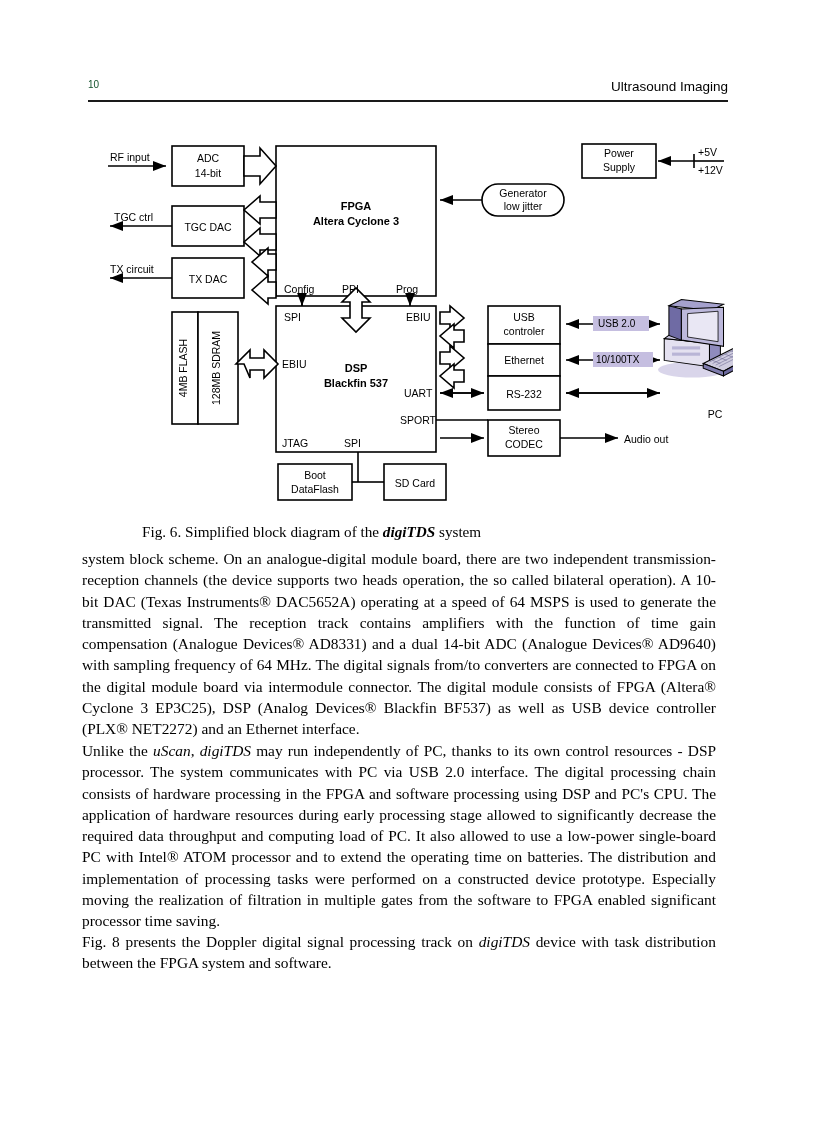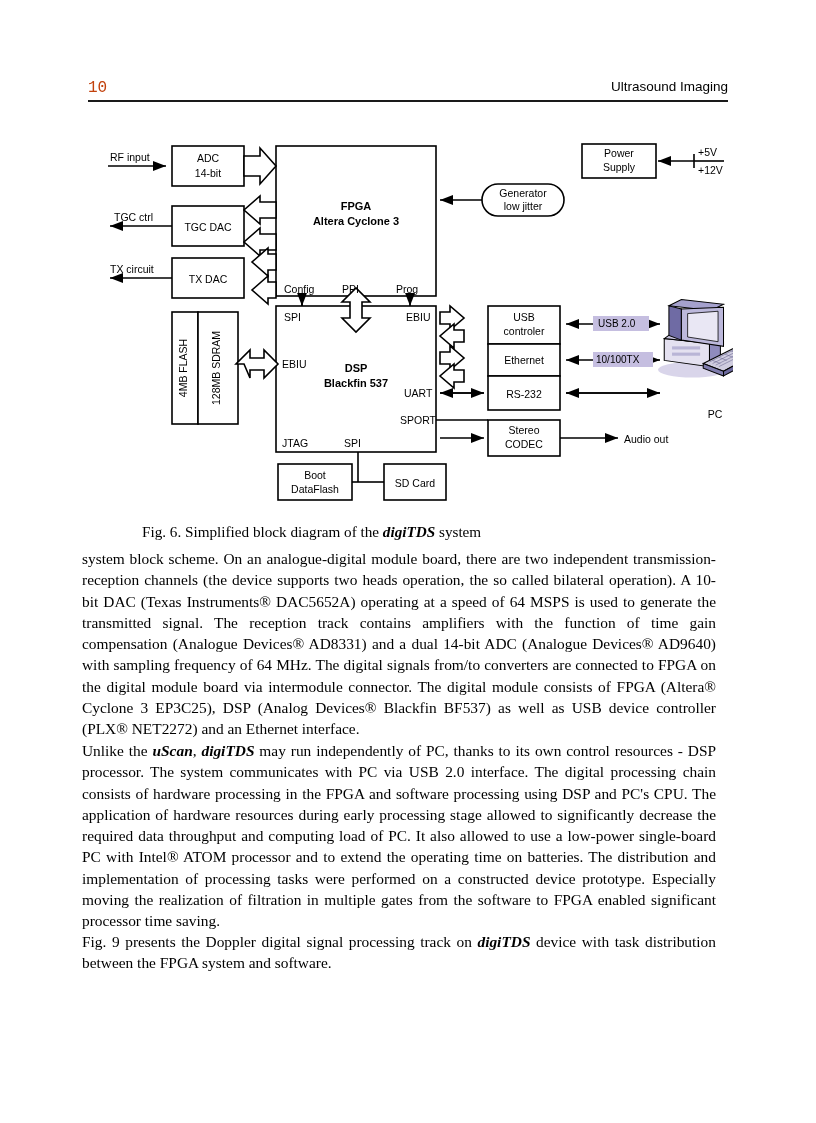--- a/index.html
+++ b/index.html
@@ -1,39 +1,39 @@
 <!DOCTYPE html>
 <html><head>
 <meta charset="utf-8">
 <style>
   html,body{margin:0;padding:0;background:#fff;}
   body{width:816px;height:1123px;position:relative;
        font-family:"Liberation Serif", serif; color:#000;}
 
   
   #header{position:absolute;left:88px;top:79px;width:640px;height:24px;}
-  #header .pgnum{position:absolute;left:0;top:0;font-family:Liberation Mono, monospace;
-                 font-size:16px;color:#c2410c;}
+  #header .pgnum{position:absolute;left:0;top:0;font-family:Liberation Sans, sans-serif;
+                 font-size:10px;color:#14532d;}
   #header .title{position:absolute;right:0;top:0;font-family:"Liberation Sans",sans-serif;
                  font-size:13.5px;color:#000;}
   #header .rule{position:absolute;left:0;top:21px;width:640px;height:0;
                 border-top:2px solid #1a1a1a;}
 
   
   #figure{position:absolute;left:88px;top:130px;width:645px;height:380px;}
   #figure svg{display:block;}
 
   
   #caption{position:absolute;left:94px;top:522px;width:634px;
            font-size:15.2px;line-height:20px;margin-left:48px;}
   #caption b{font-weight:bold;font-style:italic;}
 
   .para{position:absolute;left:82px;width:634px;font-size:15.4px;
         line-height:21.3px;text-align:justify;}
-  .para b{font-weight:bold;font-style:italic;}
+  .para b{font-weight:normal;font-style:italic;}
   #p1{top:548px;}
   #p2{top:740px;}
   #p3{top:931px;}
 </style>
 </head>
 <body>
 
 <div id="header">
   <span class="pgnum">10</span>
   <span class="title">Ultrasound Imaging</span>
@@ -243,14 +243,14 @@
 
 <div class="para" id="p1">
   <span>system block scheme. On an analogue-digital module board, there are two independent transmission-reception channels (the device supports two heads operation, the so called bilateral operation). A 10-bit DAC (Texas Instruments® DAC5652A) operating at a speed of 64 MSPS is used to generate the transmitted signal. The reception track contains amplifiers with the function of time gain compensation (Analogue Devices® AD8331) and a dual 14-bit ADC (Analogue Devices® AD9640) with sampling frequency of 64 MHz. The digital signals from/to converters are connected to FPGA on the digital module board via intermodule connector. The digital module consists of FPGA (Altera® Cyclone 3 EP3C25), DSP (Analog Devices® Blackfin BF537) as well as USB device controller (PLX® NET2272) and an Ethernet interface.</span>
 </div>
 
 <div class="para" id="p2">
   <span>Unlike the </span><b>uScan</b><span>, </span><b>digiTDS</b><span> may run independently of PC, thanks to its own control resources - DSP processor. The system communicates with PC via USB 2.0 interface. The digital processing chain consists of hardware processing in the FPGA and software processing using DSP and PC's CPU. The application of hardware resources during early processing stage allowed to significantly decrease the required data throughput and computing load of PC. It also allowed to use a low-power single-board PC with Intel® ATOM processor and to extend the operating time on batteries. The distribution and implementation of processing tasks were performed on a constructed device prototype. Especially moving the realization of filtration in multiple gates from the software to FPGA enabled significant processor time saving.</span>
 </div>
 
 <div class="para" id="p3">
-  <span>Fig. 9 presents the Doppler digital signal processing track on </span><b>digiTDS</b><span> device with task distribution between the FPGA system and software.</span>
+  <span>Fig. 8 presents the Doppler digital signal processing track on </span><b>digiTDS</b><span> device with task distribution between the FPGA system and software.</span>
 </div>
 
 </body></html>

